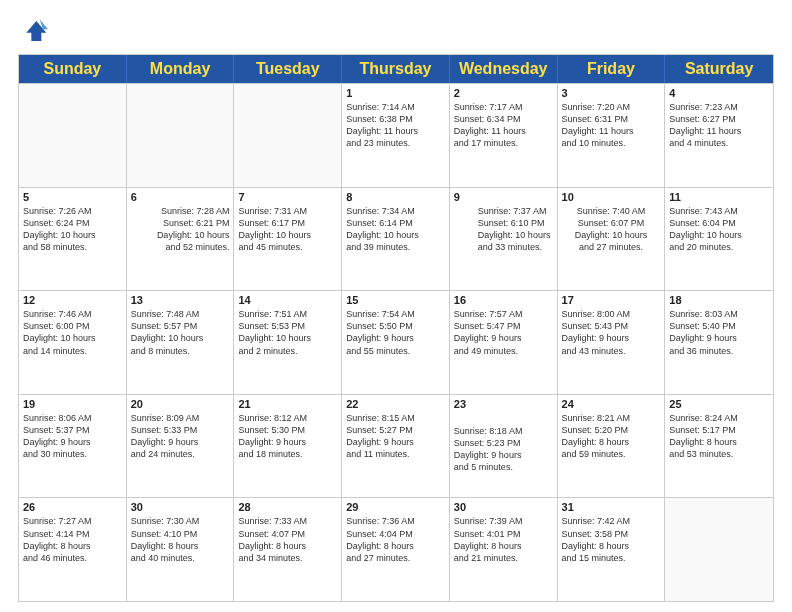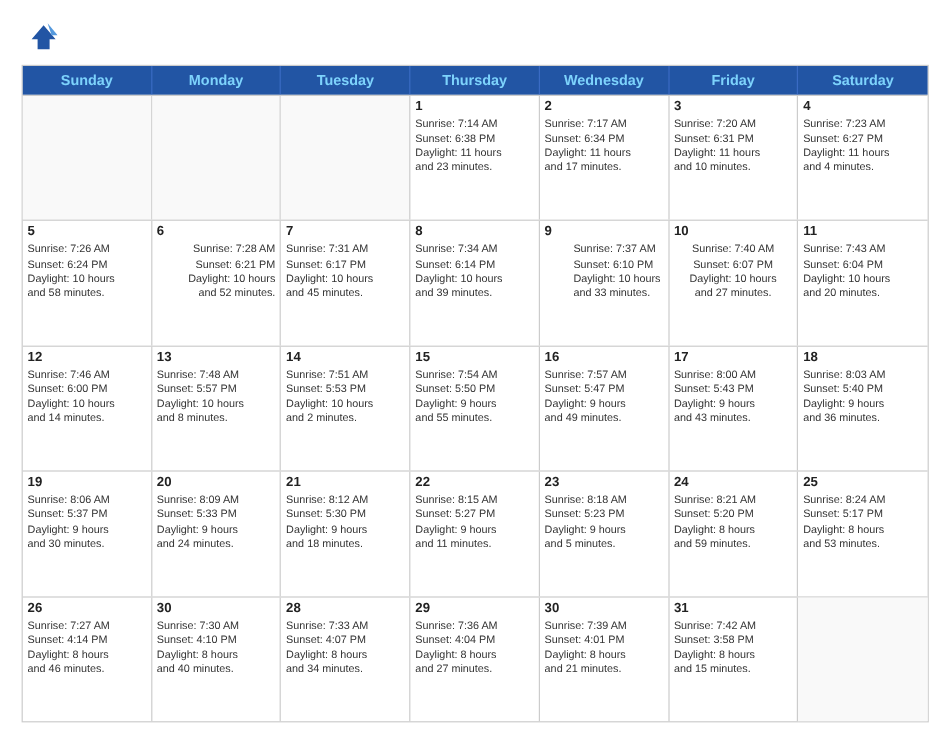--- a/index.html
+++ b/index.html
@@ -67,22 +67,22 @@
       border: 1px solid #ccc;
     }
     .cal-header-row {
       display: grid;
       grid-template-columns: repeat(7, 1fr);
       background: #2255a4;
     }
     .cal-header-cell {
       padding: 5px 4px;
       text-align: center;
-      color: #7dd3fc;
-      font-size: 12px;
+      color: #fde047;
+      font-size: 16px;
       font-weight: bold;
       border-right: 1px solid #3a6bc4;
     }
     .cal-header-cell:last-child { border-right: none; }
     .cal-body {
       flex: 1;
       display: flex;
       flex-direction: column;
     }
     .cal-row {
@@ -306,21 +306,21 @@
           </div>
           <div class="cal-cell">
             <div class="day-num">22</div>
             <div class="cell-info" style="white-space: pre-line;">Sunrise: 8:15 AM
 Sunset: 5:27 PM
 Daylight: 9 hours
 and 11 minutes.</div>
           </div>
           <div class="cal-cell">
             <div class="day-num">23</div>
-            <div class="cell-info" style="white-space: pre-line;">Sunrise: 8:18 AM
+            <div class="cell-info" style="white-space: pre-line; margin-top: 13px;">Sunrise: 8:18 AM
 Sunset: 5:23 PM
 Daylight: 9 hours
 and 5 minutes.</div>
           </div>
           <div class="cal-cell">
             <div class="day-num">24</div>
             <div class="cell-info" style="white-space: pre-line;">Sunrise: 8:21 AM
 Sunset: 5:20 PM
 Daylight: 8 hours
 and 59 minutes.</div>

